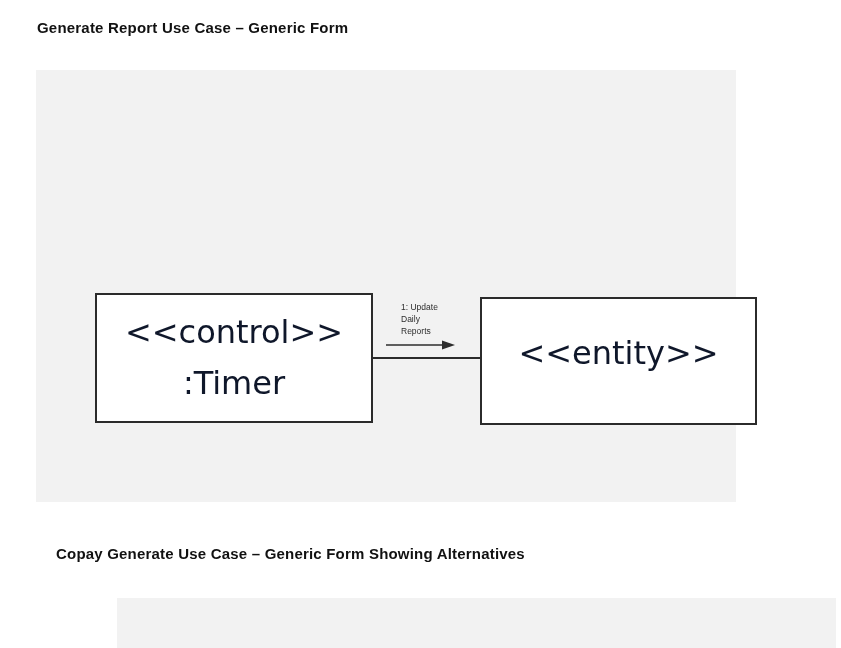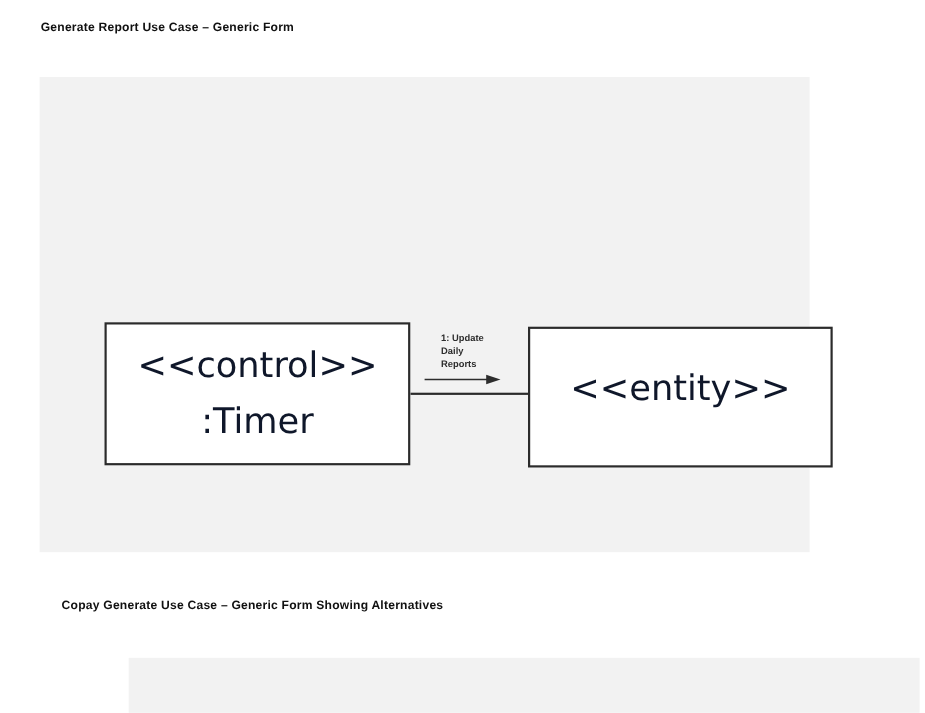--- a/index.html
+++ b/index.html
@@ -13,21 +13,21 @@
     position: relative;
     overflow: hidden;
     font-family: "Liberation Sans", sans-serif;
     color: #1a1a1a;
   }
 
   
   .caption {
     position: absolute;
     font-weight: bold;
-    font-size: 11px;
+    font-size: 15px;
     letter-spacing: 0.2px;
     color: #111111;
     white-space: nowrap;
   }
   #caption-generate-report { left: 37px; top: 19px; }
   #caption-copay-payment   { left: 56px; top: 545px; }
 
   
   .panel {
     position: absolute;
@@ -91,21 +91,21 @@
     background: #2b2b2b;
   }
 
   
   #message-update-daily-reports {
     position: absolute;
     left: 365px;
     top: 231px;
     width: 70px;
     font-size: 8.5px;
-    font-weight: bold;
+    font-weight: normal;
     line-height: 1.42;
     color: #2d2d2d;
     white-space: pre-line;
   }
   #message-arrow-icon {
     position: absolute;
     left: 350px;
     top: 269px;
     width: 72px;
     height: 12px;

